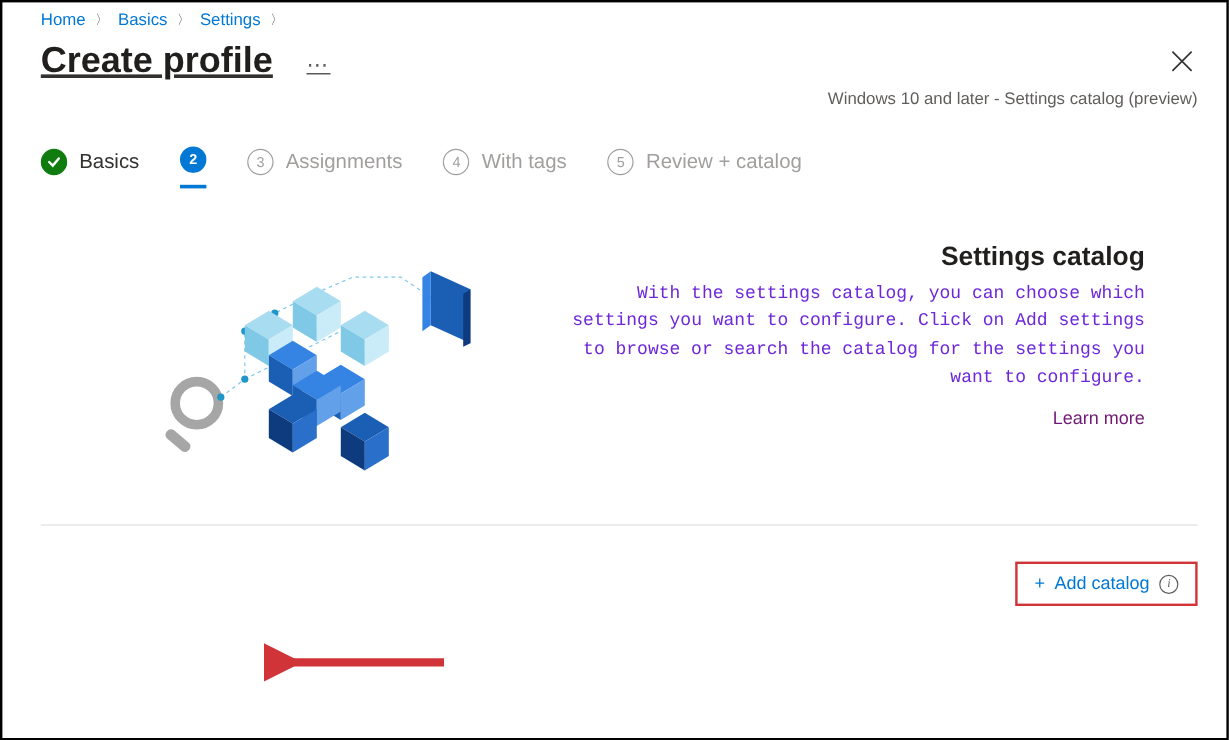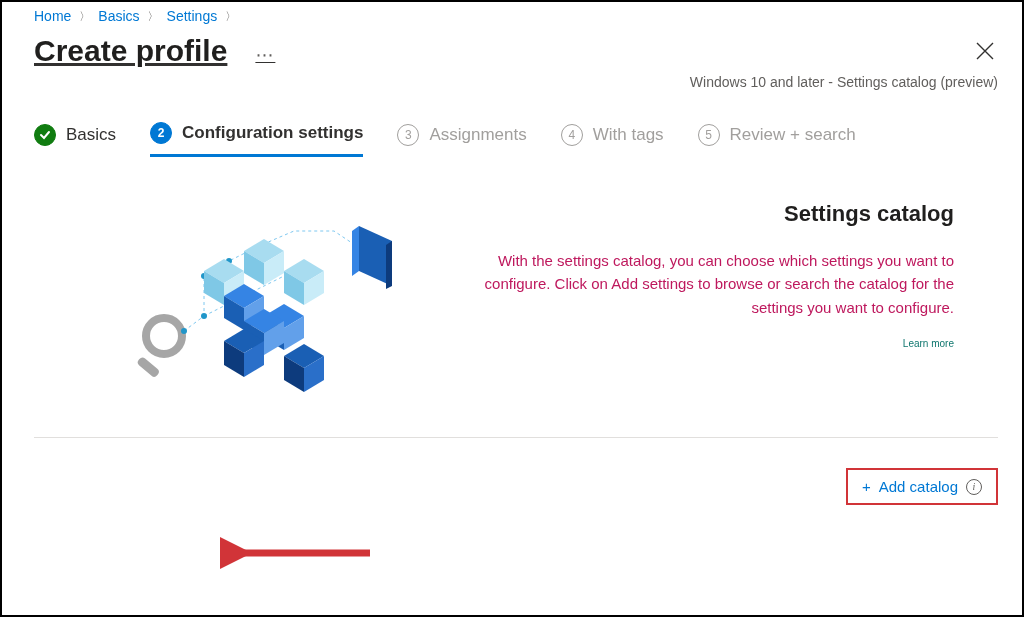--- a/index.html
+++ b/index.html
@@ -92,26 +92,26 @@
   .step .label { white-space: nowrap; }
   .hero {
     display: flex;
     gap: 50px;
     align-items: flex-start;
     margin-left: 100px;
   }
   .illustration { width: 270px; height: 200px; flex-shrink:0; }
   .hero-text { max-width: 500px; }
   .hero-text h2 {
-    font-size: 22px; font-weight:600; margin:0 0 22px 0; color:#201f1e;
+    font-size: 22px; font-weight:600; margin:0 0 6px 0; color:#201f1e;
   }
   .hero-text p {
-    font-size: 15px; line-height:1.55; color:#be185d; margin:0 0 14px 0;
-  }
-  .hero-text a { color:#0f766e; text-decoration:none; font-size:10px; cursor:pointer; }
+    font-size: 15px; line-height:1.55; color:#6d28d9; margin:0 0 14px 0;font-family:Liberation Mono, monospace;
+  }
+  .hero-text a { color:#701a75; text-decoration:none; font-size:15px; cursor:pointer; }
   .divider {
     border: none; border-top:1px solid #e1dfdd;
     margin: 36px 0 30px 0;
   }
   .add-settings-wrap {
     display:inline-flex; align-items:center; gap:8px;
     border: 2px solid #d13438;
     padding: 8px 14px;
     color:#0078d4;
     font-size: 15px;
@@ -158,33 +158,32 @@
     <div class="step done">
       <span class="circle">
         <svg width="12" height="12" viewBox="0 0 12 12">
             <path d="M2 6 L5 9 L10 3" stroke="#fff" stroke-width="2" fill="none" stroke-linecap="round"></path>
           </svg>
       </span>
       <span class="label">Basics</span>
     </div>
     <div class="step active">
       <span class="circle">2</span>
-      <span class="label">Configuration settings</span>
     </div>
     <div class="step">
       <span class="circle">3</span>
       <span class="label">Assignments</span>
     </div>
     <div class="step">
       <span class="circle">4</span>
       <span class="label">With tags</span>
     </div>
     <div class="step">
       <span class="circle">5</span>
-      <span class="label">Review + search</span>
+      <span class="label">Review + catalog</span>
     </div>
   </div>
 
   <div class="hero">
     <div class="illustration">
       <svg viewBox="0 0 270 200">
 
         <g>
           <circle cx="30" cy="135" r="18" fill="none" stroke="#a6a6a6" stroke-width="8"></circle>
           <rect x="8" y="155" width="24" height="9" rx="4" fill="#a6a6a6" transform="rotate(40 8 155)"></rect>

